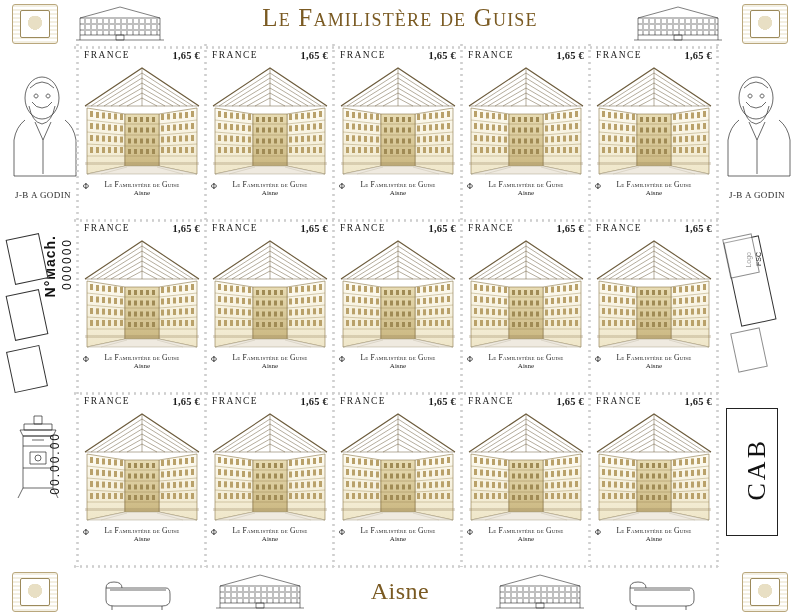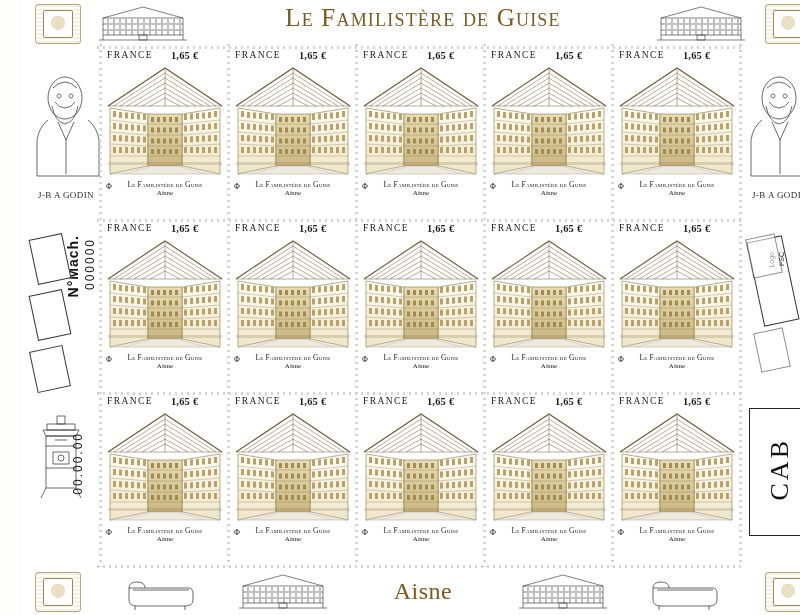--- a/index.html
+++ b/index.html
@@ -6,21 +6,20 @@
   body{
     width:800px;height:615px;
     background:#fdfdfb;
     font-family:"Liberation Serif", serif;
     overflow:hidden;
     position:relative;
   }
   .sheet{
     position:absolute;inset:0;
     background:#ffffff;
-    margin-left:23px;
   }
 
   
   .header{
     position:absolute;left:0;top:0;width:800px;height:46px;
   }
   .sheet-title{
     position:absolute;left:0;top:4px;width:800px;
     text-align:center;
     font-size:25px;
@@ -110,21 +109,21 @@
   
   .stamp{
     position:absolute;
     width:128px;height:150px;
     background:#ffffff;
     box-sizing:border-box;
     overflow:hidden;
   }
   .st-top{
     position:relative;height:14px;
-    display:flex;align-items:center;
+    display:flex;align-items:center;justify-content:space-between;
     padding:0 6px;
     gap:18px;
   }
   .st-france{
     font-family:"Liberation Serif", serif;
     font-size:9.5px;letter-spacing:1.4px;color:#1b1b1b;
     font-variant:small-caps;
   }
   .st-price{
     font-family:"Liberation Serif", serif;

